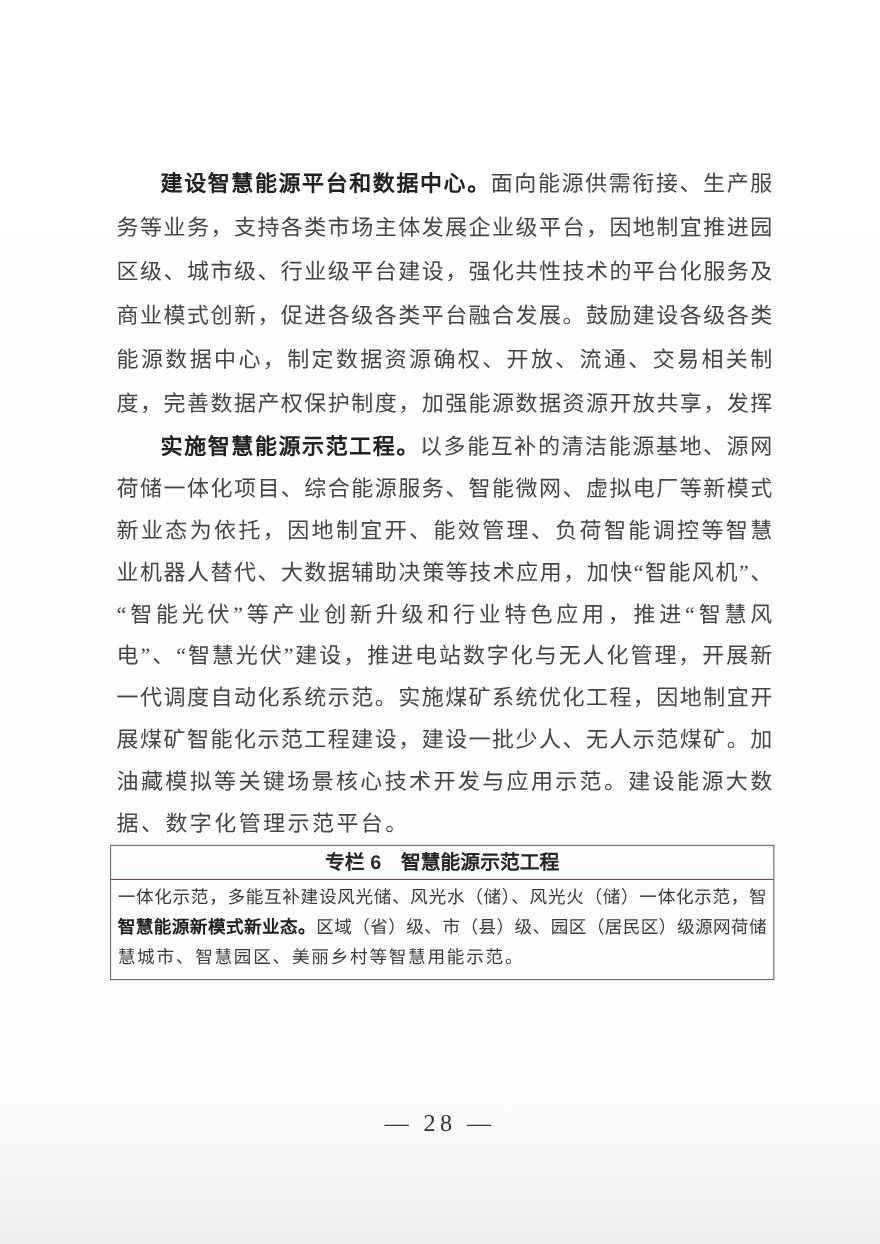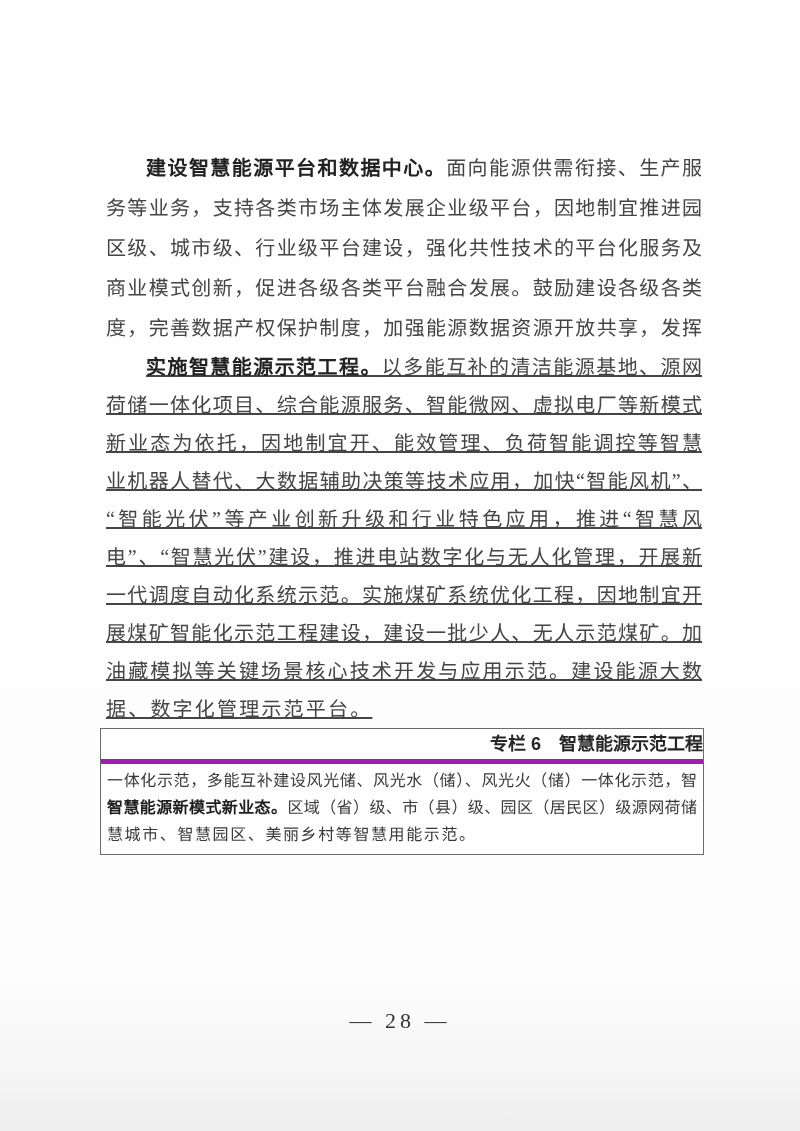--- a/index.html
+++ b/index.html
@@ -24,44 +24,44 @@
     font-size: 20px;
     color: #454545;
     white-space: nowrap;
   }
   .fill {
     white-space: normal;
     text-align: justify;
     text-align-last: justify;
   }
   .p1 .line { line-height: 40px; height: 40px; }
-  .p2 .line { line-height: 38px; height: 38px; text-decoration: underline; }
+  .p2 .line { line-height: 38px; height: 38px; }
   .indent { text-indent: 2em; }
   .lastline { letter-spacing: 2.2px; }
   .lead {
     font-family: "Liberation Sans", "DejaVu Sans", sans-serif;
     font-weight: 700;
     color: #222222;
   }
   .panel {
     box-sizing: border-box;
     margin-left: -6px;
     width: 604px;
     border: 1px solid #6a6a6a;
     background: #fefefe;
   }
   .panel-header {
     font-family: "Liberation Sans", "DejaVu Sans", sans-serif;
     font-weight: 700;
     font-size: 18px;
     color: #262626;
-    text-align: right;
+    text-align: center;
     line-height: 30px;
     height: 30px;
-    border-bottom: 5px solid #a21caf;
+    border-bottom: 1px solid #a21caf;
   }
   .panel-body {
     padding: 3px 6px 6px 6px;
   }
   .panel-body .bline {
     font-size: 16px;
     line-height: 27px;
     height: 27px;
     color: #3a3a3a;
     white-space: nowrap;
@@ -91,20 +91,21 @@
 <body>
 
 <div class="page">
   <div class="body-col">
 
     <div class="p1">
       <div class="line fill indent"><span class="lead">建设智慧能源平台和数据中心。</span><span>面向能源供需衔接、生产服</span></div>
       <div class="line fill">务等业务，支持各类市场主体发展企业级平台，因地制宜推进园</div>
       <div class="line fill">区级、城市级、行业级平台建设，强化共性技术的平台化服务及</div>
       <div class="line fill">商业模式创新，促进各级各类平台融合发展。鼓励建设各级各类</div>
+      <div class="line fill">能源数据中心，制定数据资源确权、开放、流通、交易相关制</div>
       <div class="line fill">度，完善数据产权保护制度，加强能源数据资源开放共享，发挥</div>
     </div>
 
     <div class="p2">
       <div class="line fill indent"><span class="lead">实施智慧能源示范工程。</span><span>以多能互补的清洁能源基地、源网</span></div>
       <div class="line fill">荷储一体化项目、综合能源服务、智能微网、虚拟电厂等新模式</div>
       <div class="line fill">新业态为依托，因地制宜开、能效管理、负荷智能调控等智慧</div>
       <div class="line fill">业机器人替代、大数据辅助决策等技术应用，加快“智能风机”、</div>
       <div class="line fill">“智能光伏”等产业创新升级和行业特色应用，推进“智慧风</div>
       <div class="line fill">电”、“智慧光伏”建设，推进电站数字化与无人化管理，开展新</div>

